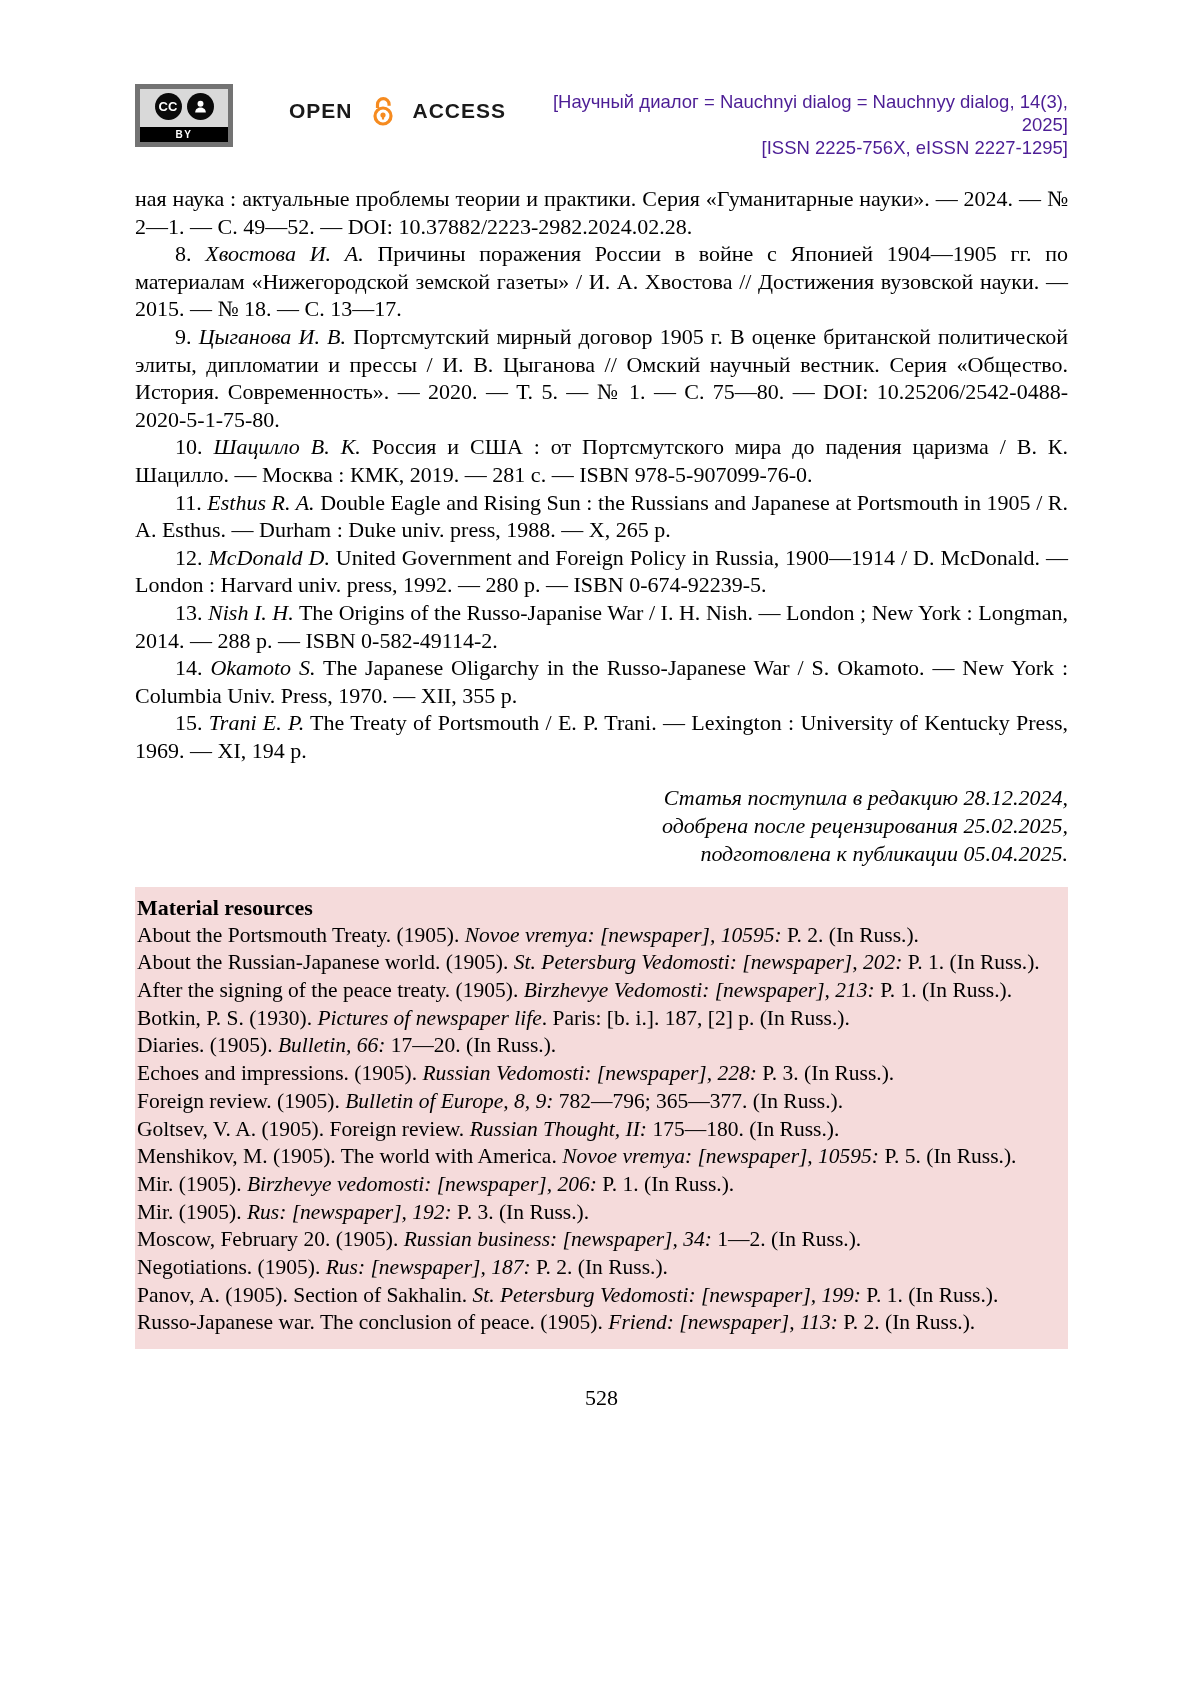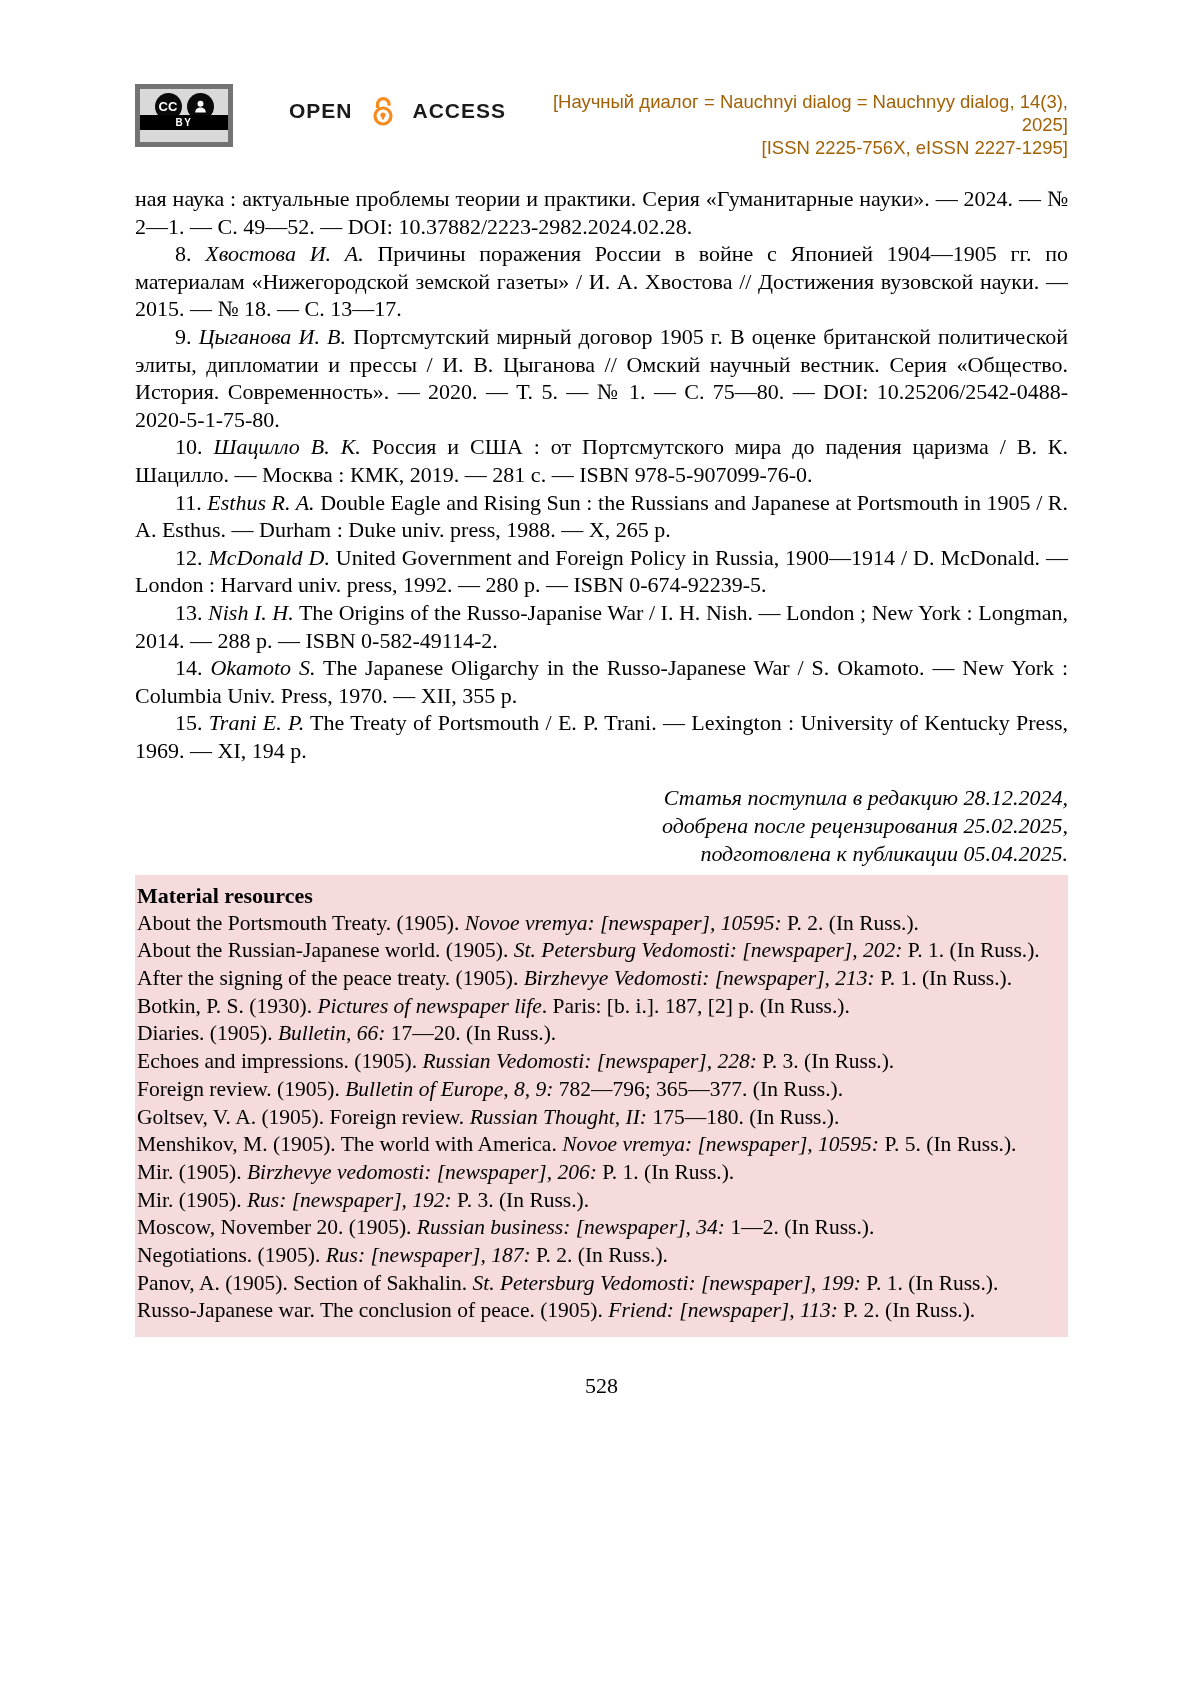--- a/index.html
+++ b/index.html
@@ -7,36 +7,36 @@
     width:1200px;height:1703px;background:#ffffff;color:#000;
     font-family:"Liberation Serif",serif;position:relative;overflow:hidden;
   }
   .content{padding:84px 132px 0 135px;}
 
   
   .header{display:flex;align-items:flex-start;}
   .cc-badge{width:88px;height:53px;background:#d9d9d9;border:5px solid #737373;position:relative;flex:0 0 auto;}
   .cc-circles{display:flex;gap:5px;justify-content:center;padding-top:4px;}
   .cc-circle{width:27px;height:27px;border-radius:50%;background:#0a0a0a;color:#fff;display:flex;align-items:center;justify-content:center;font-family:"Liberation Sans",sans-serif;font-weight:bold;font-size:13px;}
-  .cc-bar{position:absolute;left:0;right:0;bottom:12px;height:15px;background:#000;color:#fff;font-family:"Liberation Sans",sans-serif;font-weight:bold;font-size:10px;text-align:center;line-height:15px;letter-spacing:1.5px;}
+  .cc-bar{position:absolute;left:0;right:0;bottom:0;height:15px;background:#000;color:#fff;font-family:"Liberation Sans",sans-serif;font-weight:bold;font-size:10px;text-align:center;line-height:15px;letter-spacing:1.5px;}
   .oa-logo{display:flex;align-items:center;gap:18px;margin-left:56px;margin-top:12px;font-family:"Liberation Sans",sans-serif;font-weight:bold;font-size:21px;letter-spacing:1px;color:#1a1a1a;}
   .oa-lock{color:#F68B1F;display:flex;align-items:center;}
-  .citation{flex:1;text-align:right;font-family:"Liberation Sans",sans-serif;font-size:18.5px;line-height:23px;margin-top:6px;color:#a16207;}
+  .citation{flex:1;text-align:right;font-family:"Liberation Sans",sans-serif;font-size:18.5px;line-height:23px;margin-top:6px;color:#4c1d95;}
 
   
   .refs{margin-top:26px;}
   .ref{font-size:22px;line-height:27.6px;text-align:justify;margin:0;}
   .ref.indent{text-indent:40px;}
   .it{font-style:italic;}
 
   
   .note{margin-top:20px;font-size:22px;line-height:27.7px;font-style:italic;text-align:right;}
 
   
-  .material{margin-top:7px;background:#f5dbdb;padding:6px 2px 12px 2px;}
+  .material{margin-top:19px;background:#f5dbdb;padding:6px 2px 12px 2px;}
   .material h2{font-size:22px;line-height:29px;font-weight:bold;margin:0;font-family:"Liberation Serif",serif;}
   .mat-item{font-size:21.5px;line-height:27.7px;text-align:justify;margin:0;padding-left:90px;text-indent:-90px;}
 
   .page-num{text-align:center;font-size:22px;margin-top:36px;}
 </style>
 </head>
 <body>
 
 <div class="content">
 
@@ -98,21 +98,21 @@
         <p class="mat-item"><span>About the Russian-Japanese world. (1905). </span><span class="it">St. Petersburg Vedomosti: [newspaper], 202:</span><span> P. 1. (In Russ.).</span></p>
         <p class="mat-item"><span>After the signing of the peace treaty. (1905). </span><span class="it">Birzhevye Vedomosti: [newspaper], 213:</span><span> P. 1. (In Russ.).</span></p>
         <p class="mat-item"><span>Botkin, P. S. (1930). </span><span class="it">Pictures of newspaper life</span><span>. Paris: [b. i.]. 187, [2] p. (In Russ.).</span></p>
         <p class="mat-item"><span>Diaries. (1905). </span><span class="it">Bulletin, 66:</span><span> 17—20. (In Russ.).</span></p>
         <p class="mat-item"><span>Echoes and impressions. (1905). </span><span class="it">Russian Vedomosti: [newspaper], 228:</span><span> P. 3. (In Russ.).</span></p>
         <p class="mat-item"><span>Foreign review. (1905). </span><span class="it">Bulletin of Europe, 8, 9:</span><span> 782—796; 365—377. (In Russ.).</span></p>
         <p class="mat-item"><span>Goltsev, V. A. (1905). Foreign review. </span><span class="it">Russian Thought, II:</span><span> 175—180. (In Russ.).</span></p>
         <p class="mat-item"><span>Menshikov, M. (1905). The world with America. </span><span class="it">Novoe vremya: [newspaper], 10595:</span><span> P. 5. (In Russ.).</span></p>
         <p class="mat-item"><span>Mir. (1905). </span><span class="it">Birzhevye vedomosti: [newspaper], 206:</span><span> P. 1. (In Russ.).</span></p>
         <p class="mat-item"><span>Mir. (1905). </span><span class="it">Rus: [newspaper], 192:</span><span> P. 3. (In Russ.).</span></p>
-        <p class="mat-item"><span>Moscow, November 20. (1905). </span><span class="it">Russian business: [newspaper], 34:</span><span> 1—2. (In Russ.).</span></p>
+        <p class="mat-item"><span>Moscow, February 20. (1905). </span><span class="it">Russian business: [newspaper], 34:</span><span> 1—2. (In Russ.).</span></p>
         <p class="mat-item"><span>Negotiations. (1905). </span><span class="it">Rus: [newspaper], 187:</span><span> P. 2. (In Russ.).</span></p>
         <p class="mat-item"><span>Panov, A. (1905). Section of Sakhalin. </span><span class="it">St. Petersburg Vedomosti: [newspaper], 199:</span><span> P. 1. (In Russ.).</span></p>
         <p class="mat-item"><span>Russo-Japanese war. The conclusion of peace. (1905). </span><span class="it">Friend: [newspaper], 113:</span><span> P. 2. (In Russ.).</span></p>
       </div>
   </div>
 
   <div class="page-num">528</div>
 
 </div>
 

